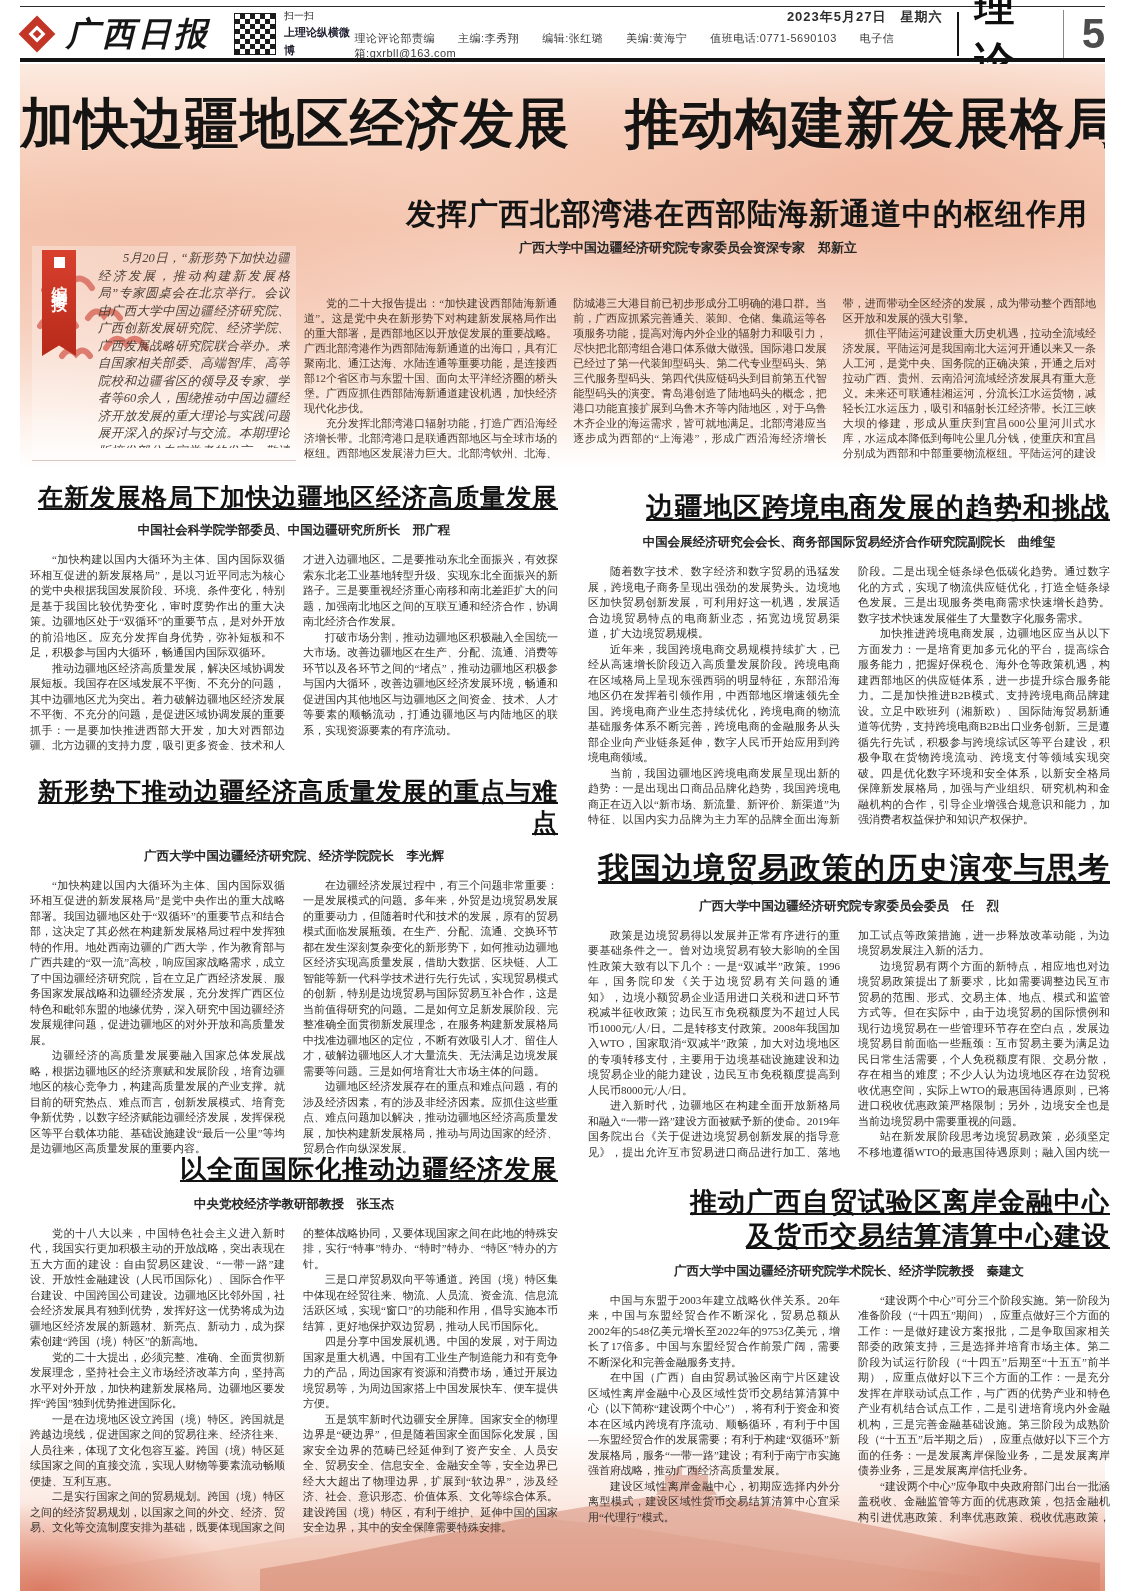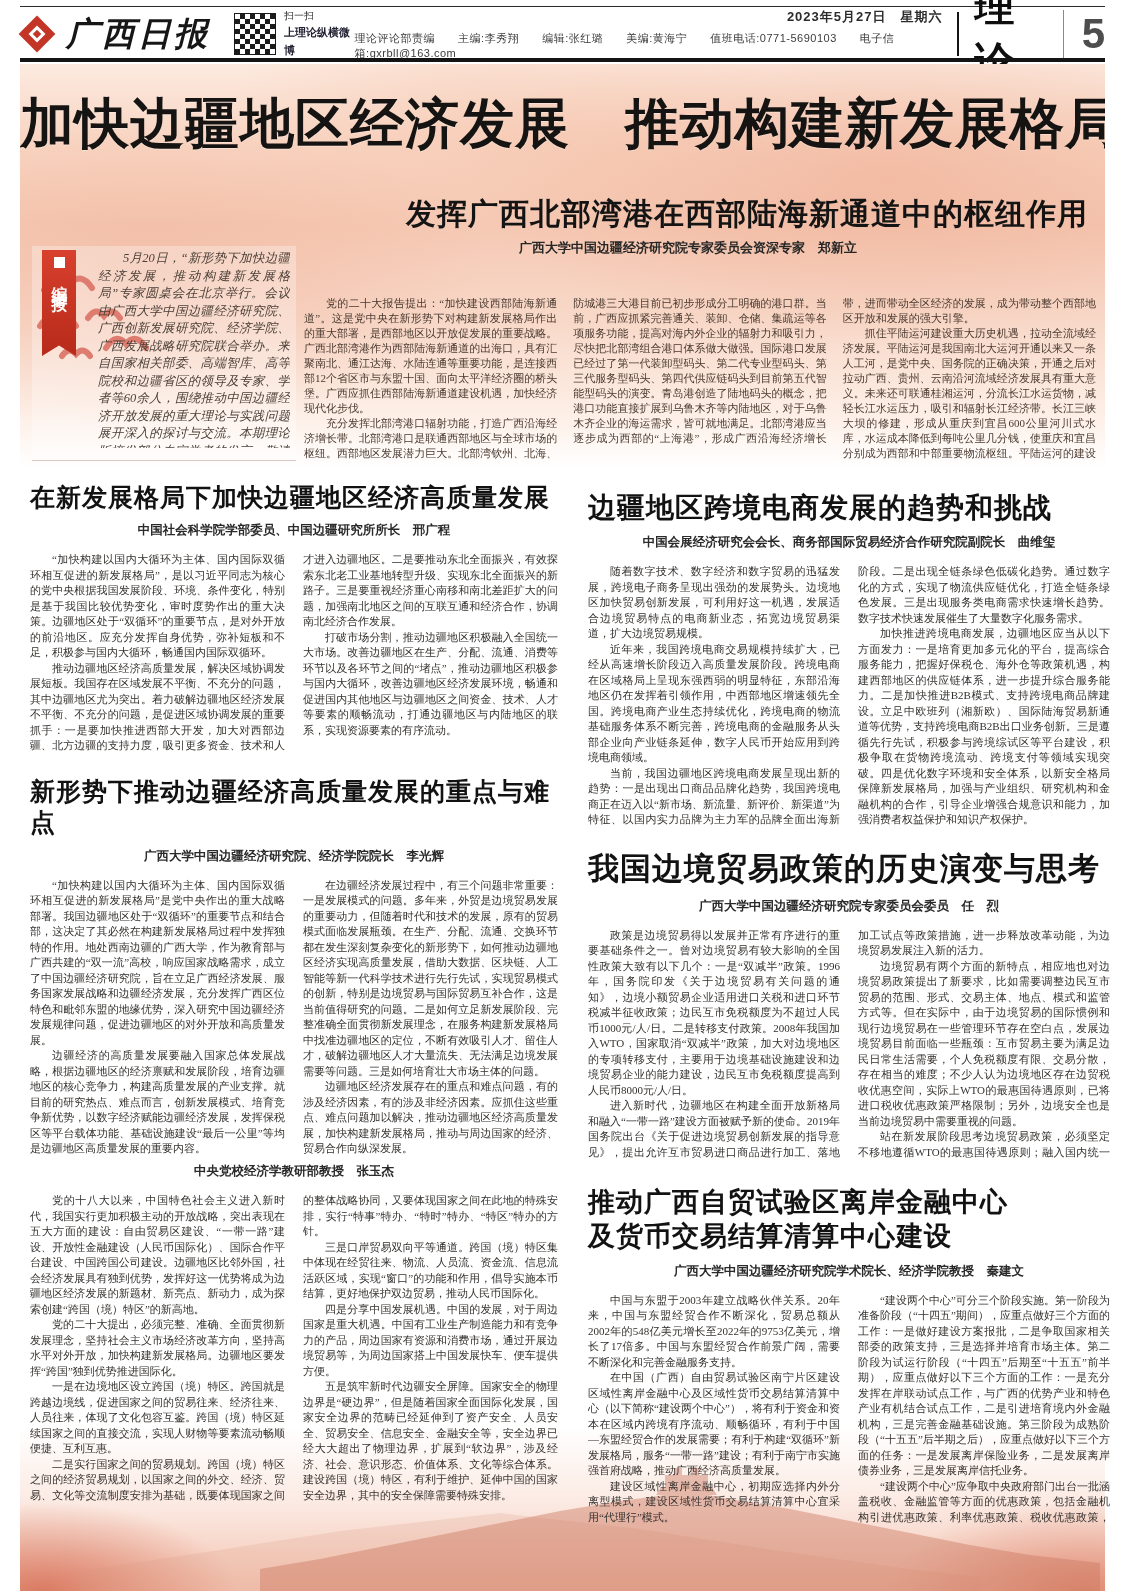--- a/index.html
+++ b/index.html
@@ -45,21 +45,21 @@
   .ed-ribbon{position:absolute;left:10px;top:4px;width:34px;height:106px;background:linear-gradient(180deg,#d8402d,#b72a1a);
      clip-path:polygon(0 0,100% 0,100% 100%,50% 90%,0 100%);display:flex;flex-direction:column;align-items:center;padding-top:7px;box-sizing:border-box;}
   .ed-ribbon .sq{width:11px;height:11px;background:#fff;margin-bottom:5px;}
   .ed-ribbon .vt{writing-mode:vertical-rl;color:#fff;font-size:16px;font-weight:bold;letter-spacing:5px;
      font-family:"Liberation Sans","DejaVu Sans",sans-serif;}
   .ed-text{position:absolute;left:66px;top:4px;width:192px;height:198px;overflow:hidden;
      font-size:12.5px;line-height:17.5px;font-style:italic;color:#4c4038;text-align:justify;text-indent:2em;}
   .ed-line{position:absolute;left:12px;top:396px;width:264px;height:1px;background:rgba(150,100,80,.35);}
   
   .art{position:absolute;z-index:1;}
-  .art-title{margin:0;text-align:left;font-weight:bold;color:#121212;letter-spacing:1px;line-height:1.25;}
+  .art-title{margin:0;text-align:right;font-weight:bold;color:#121212;letter-spacing:1px;line-height:1.25;text-decoration:underline;}
   .art-byline{text-align:center;font-family:"Liberation Sans","DejaVu Sans",sans-serif;font-size:12.5px;font-weight:bold;color:#2a2a2a;margin-top:9px;}
   .art-body{margin-top:13px;column-count:2;column-gap:18px;font-size:11px;line-height:15.5px;text-align:justify;color:#33302d;overflow:hidden;}
   .para{margin:0;text-indent:2em;}
   .a1-body .para{color:#49392f;}
   
   .bottom-art{position:absolute;left:20px;right:20px;bottom:0;height:165px;z-index:0;pointer-events:none;
      background:
        radial-gradient(30% 90% at 2% 100%,rgba(210,98,72,.75),rgba(210,98,72,0) 60%),
        radial-gradient(30% 90% at 98% 100%,rgba(214,108,82,.65),rgba(214,108,82,0) 60%),
        linear-gradient(180deg,rgba(250,228,218,0) 0%,rgba(247,210,194,.45) 45%,rgba(242,186,164,.85) 100%);}
@@ -151,20 +151,21 @@
     <div class="art-byline">广西大学中国边疆经济研究院、经济学院院长　李光辉</div>
     <div class="art-body" style="height:282px;">
         <p class="para">“加快构建以国内大循环为主体、国内国际双循环相互促进的新发展格局”是党中央作出的重大战略部署。我国边疆地区处于“双循环”的重要节点和结合部，这决定了其必然在构建新发展格局过程中发挥独特的作用。地处西南边疆的广西大学，作为教育部与广西共建的“双一流”高校，响应国家战略需求，成立了中国边疆经济研究院，旨在立足广西经济发展、服务国家发展战略和边疆经济发展，充分发挥广西区位特色和毗邻东盟的地缘优势，深入研究中国边疆经济发展规律问题，促进边疆地区的对外开放和高质量发展。</p>
         <p class="para">边疆经济的高质量发展要融入国家总体发展战略，根据边疆地区的经济禀赋和发展阶段，培育边疆地区的核心竞争力，构建高质量发展的产业支撑。就目前的研究热点、难点而言，创新发展模式、培育竞争新优势，以数字经济赋能边疆经济发展，发挥保税区等平台载体功能、基础设施建设“最后一公里”等均是边疆地区高质量发展的重要内容。</p>
         <p class="para">在边疆经济发展过程中，有三个问题非常重要：一是发展模式的问题。多年来，外贸是边境贸易发展的重要动力，但随着时代和技术的发展，原有的贸易模式面临发展瓶颈。在生产、分配、流通、交换环节都在发生深刻复杂变化的新形势下，如何推动边疆地区经济实现高质量发展，借助大数据、区块链、人工智能等新一代科学技术进行先行先试，实现贸易模式的创新，特别是边境贸易与国际贸易互补合作，这是当前值得研究的问题。二是如何立足新发展阶段、完整准确全面贯彻新发展理念，在服务构建新发展格局中找准边疆地区的定位，不断有效吸引人才、留住人才，破解边疆地区人才大量流失、无法满足边境发展需要等问题。三是如何培育壮大市场主体的问题。</p>
         <p class="para">边疆地区经济发展存在的重点和难点问题，有的涉及经济因素，有的涉及非经济因素。应抓住这些重点、难点问题加以解决，推动边疆地区经济高质量发展，加快构建新发展格局，推动与周边国家的经济、贸易合作向纵深发展。</p>
       </div>
   </section>
 
   <section class="art" style="left:30px;top:1154px;width:528px;">
+    <h2 class="art-title" style="font-size:26px;">以全面国际化推动边疆经济发展</h2>
     <div class="art-byline">中央党校经济学教研部教授　张玉杰</div>
     <div class="art-body" style="height:318px;">
         <p class="para">党的十八大以来，中国特色社会主义进入新时代，我国实行更加积极主动的开放战略，突出表现在五大方面的建设：自由贸易区建设、“一带一路”建设、开放性金融建设（人民币国际化）、国际合作平台建设、中国跨国公司建设。边疆地区比邻外国，社会经济发展具有独到优势，发挥好这一优势将成为边疆地区经济发展的新题材、新亮点、新动力，成为探索创建“跨国（境）特区”的新高地。</p>
         <p class="para">党的二十大提出，必须完整、准确、全面贯彻新发展理念，坚持社会主义市场经济改革方向，坚持高水平对外开放，加快构建新发展格局。边疆地区要发挥“跨国”独到优势推进国际化。</p>
         <p class="para">一是在边境地区设立跨国（境）特区。跨国就是跨越边境线，促进国家之间的贸易往来、经济往来、人员往来，体现了文化包容互鉴。跨国（境）特区延续国家之间的直接交流，实现人财物等要素流动畅顺便捷、互利互惠。</p>
         <p class="para">二是实行国家之间的贸易规划。跨国（境）特区之间的经济贸易规划，以国家之间的外交、经济、贸易、文化等交流制度安排为基础，既要体现国家之间的整体战略协同，又要体现国家之间在此地的特殊安排，实行“特事”特办、“特时”特办、“特区”特办的方针。</p>
         <p class="para">三是口岸贸易双向平等通道。跨国（境）特区集中体现在经贸往来、物流、人员流、资金流、信息流活跃区域，实现“窗口”的功能和作用，倡导实施本币结算，更好地保护双边贸易，推动人民币国际化。</p>
         <p class="para">四是分享中国发展机遇。中国的发展，对于周边国家是重大机遇。中国有工业生产制造能力和有竞争力的产品，周边国家有资源和消费市场，通过开展边境贸易等，为周边国家搭上中国发展快车、便车提供方便。</p>
         <p class="para">五是筑牢新时代边疆安全屏障。国家安全的物理边界是“硬边界”，但是随着国家全面国际化发展，国家安全边界的范畴已经延伸到了资产安全、人员安全、贸易安全、信息安全、金融安全等，安全边界已经大大超出了物理边界，扩展到“软边界”，涉及经济、社会、意识形态、价值体系、文化等综合体系。建设跨国（境）特区，有利于维护、延伸中国的国家安全边界，其中的安全保障需要特殊安排。</p>
       </div>

